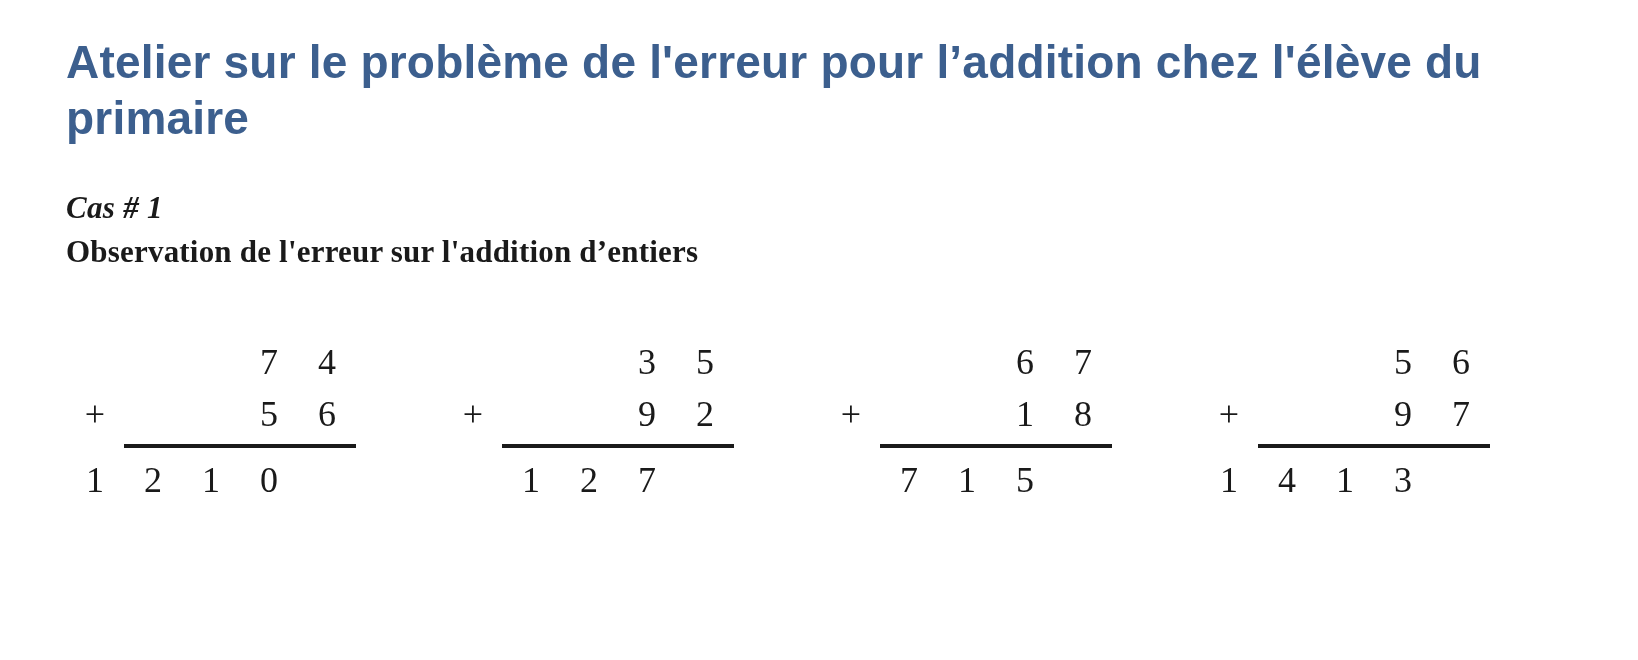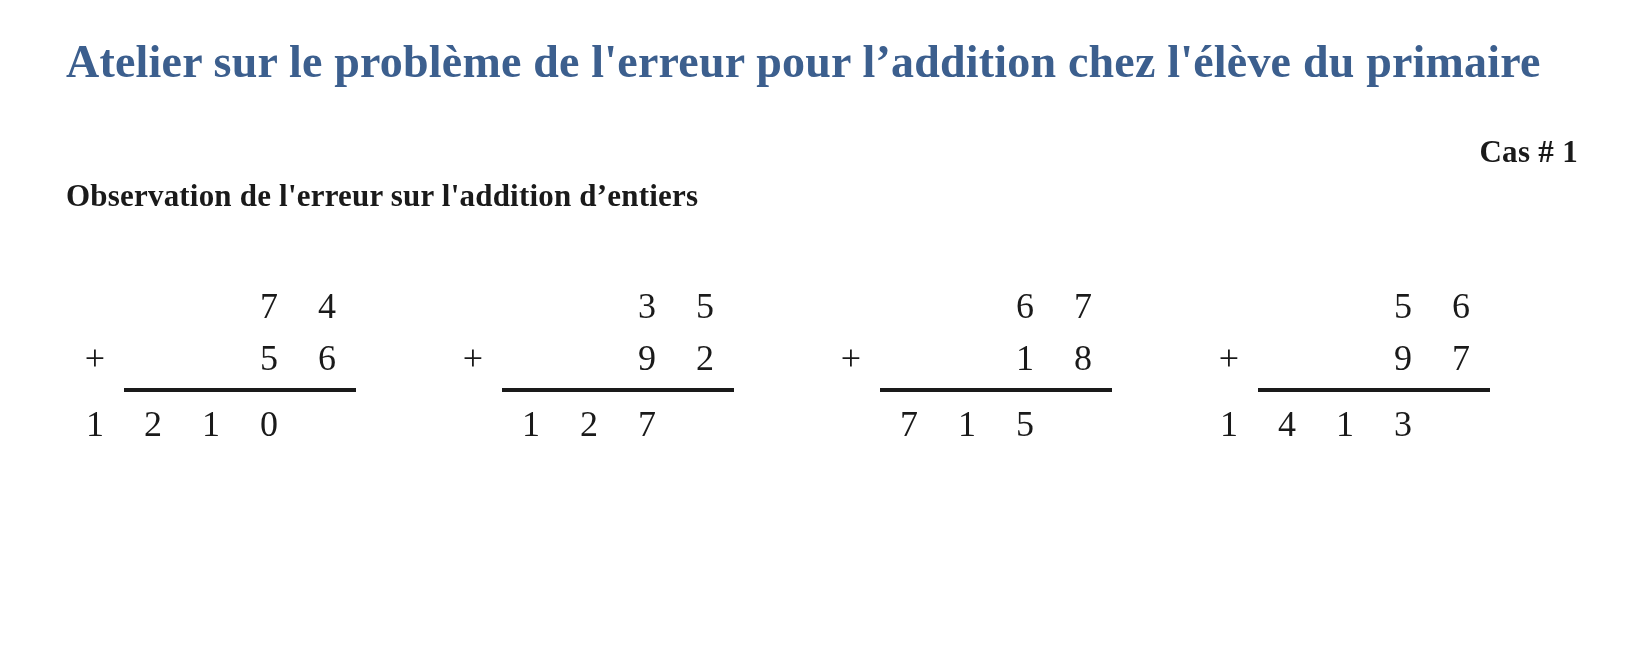--- a/index.html
+++ b/index.html
@@ -15,36 +15,36 @@
     overflow: hidden;
   }
   .page {
     position: relative;
     width: 1638px;
     height: 660px;
     box-sizing: border-box;
     padding: 34px 60px 0 66px;
   }
   .doc-title {
-    font-family: Liberation Serif, serif;
+    font-family: Liberation Sans, sans-serif;
     font-weight: bold;
     font-size: 46px;
     line-height: 1.22;
     color: #3c5f8e;
     letter-spacing: 0.2px;
     margin: 0;
     max-width: 1520px;
   }
   .case-label {
     margin-top: 44px;
     font-size: 31px;
     font-weight: bold;
+    font-style: italic;
     color: #1a1a1a;
     letter-spacing: 0.3px;
-    text-align: right;
   }
   .case-subtitle {
     margin-top: 8px;
     font-size: 31px;
     font-weight: bold;
     color: #1a1a1a;
     letter-spacing: 0.2px;
   }
   .problems {
     margin-top: 66px;

